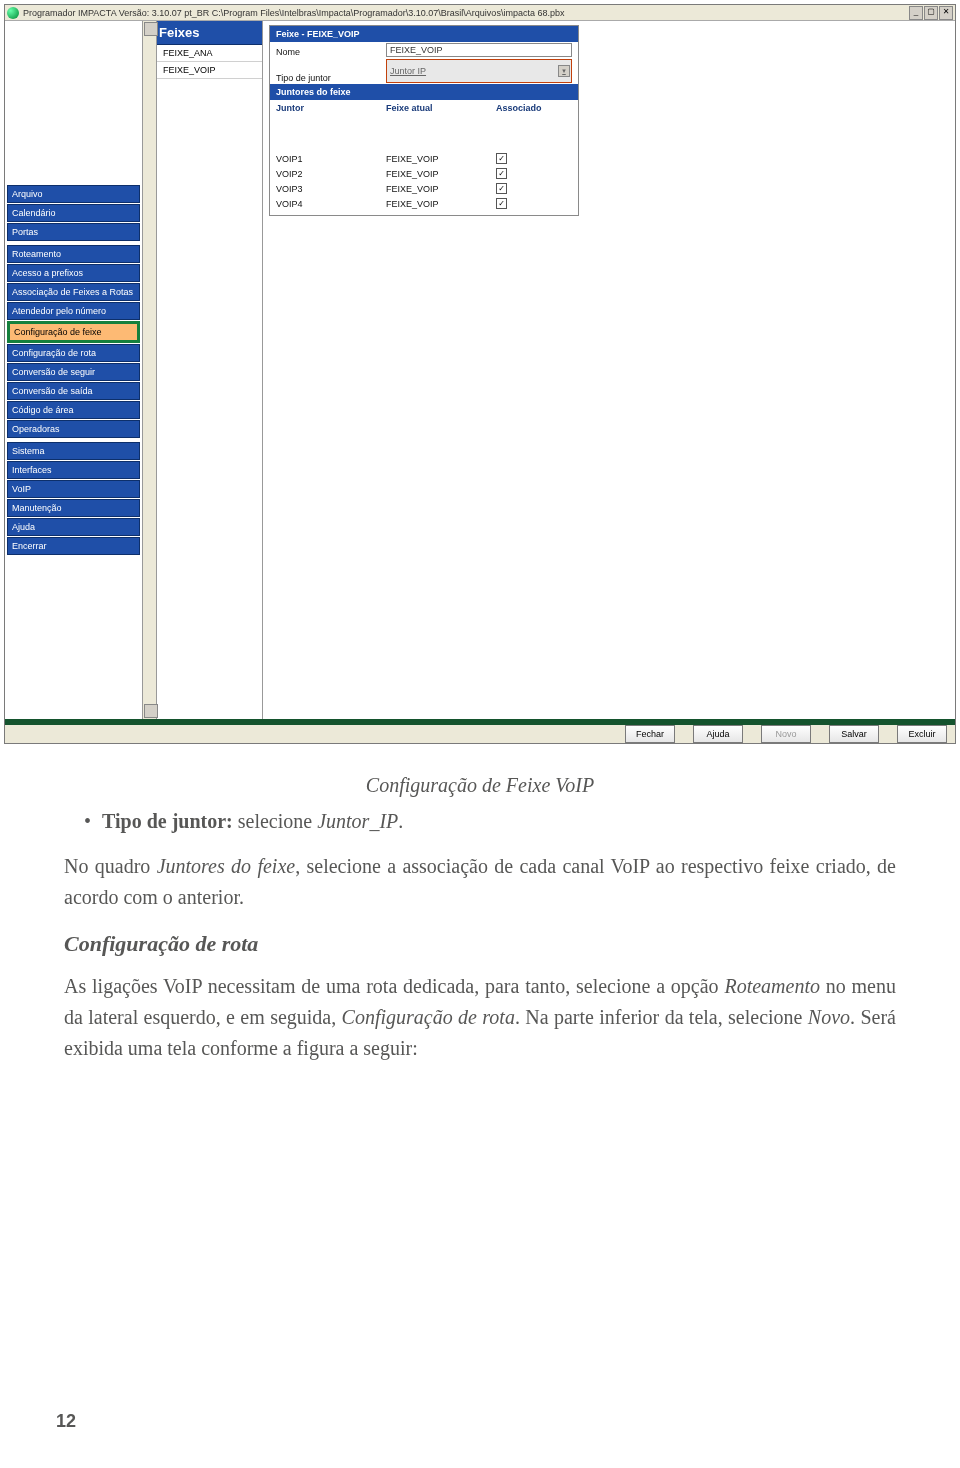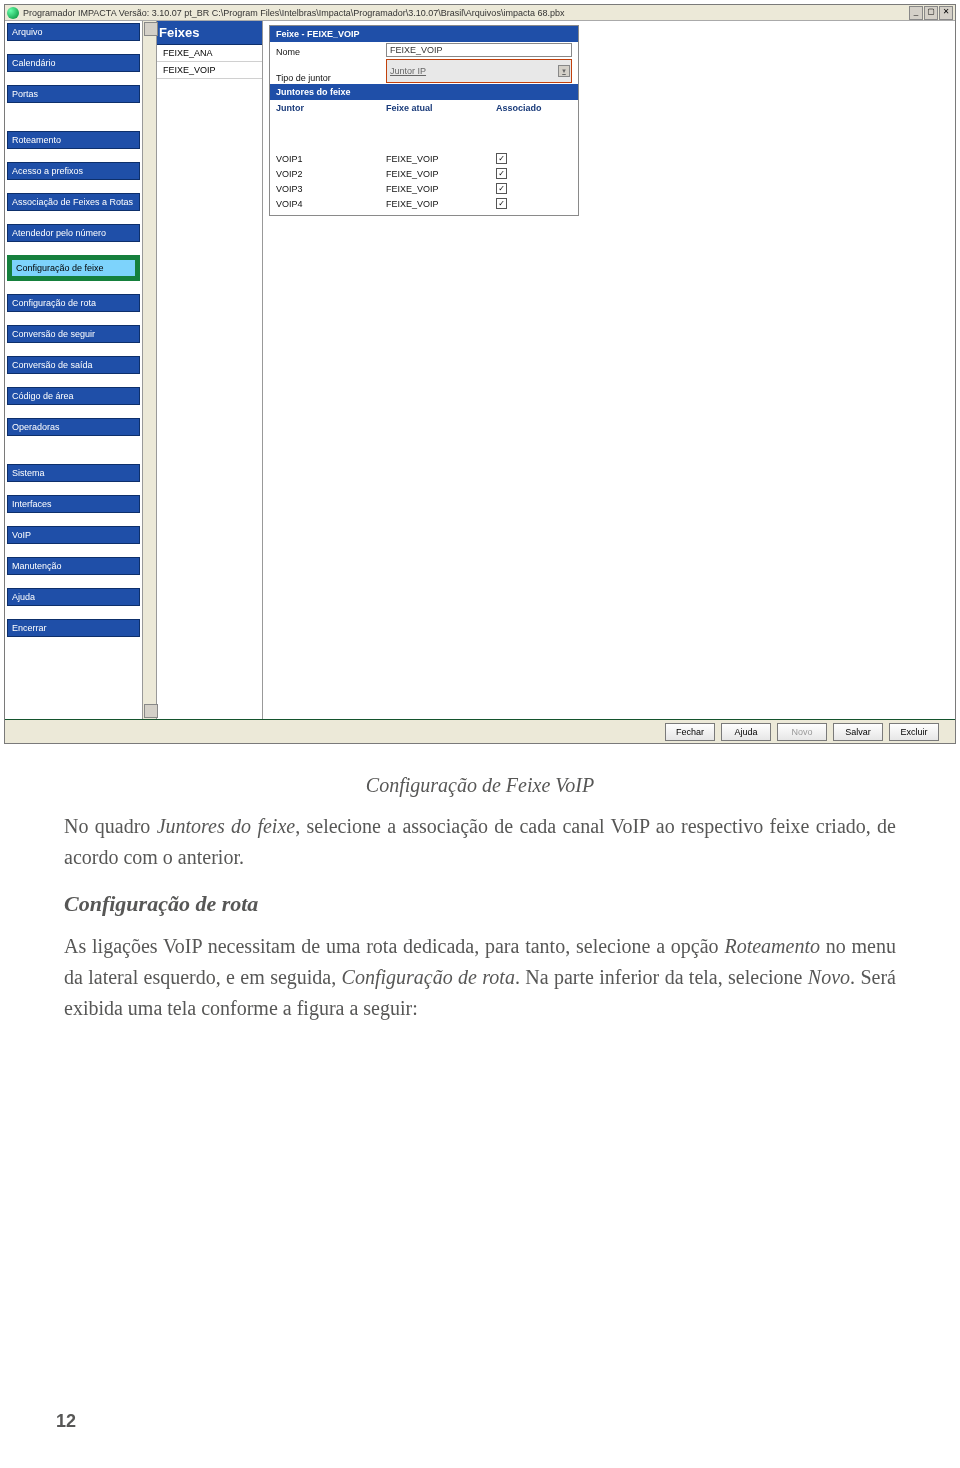--- a/index.html
+++ b/index.html
@@ -57,36 +57,37 @@
     background: #fff;
   }
   
   .left-nav {
     width: 138px;
     background: #fff;
     border-right: 1px solid #999;
     padding: 2px;
     display: flex;
     flex-direction: column;
-    gap: 13px;
+    gap: 1px;
     overflow: hidden;
+    justify-content: center;
   }
   .nav-item {
     background: #1f4fa8;
     color: #fff;
     font-size: 9px;
     padding: 3px 4px;
     border: 1px solid #0d2f6b;
     white-space: nowrap;
     overflow: hidden;
   }
   .nav-item.sel {
-    background: #7dd3fc;
+    background: #fdba74;
     color: #000;
-    border: 5px solid #15803d;
+    border: 3px solid #15803d;
   }
   .nav-sep { height: 2px; }
   .scroll-gutter {
     width: 14px;
     background: #ece9d8;
     border-right: 1px solid #999;
     position: relative;
   }
   .scroll-gutter::before, .scroll-gutter::after {
     content: "";
@@ -207,26 +208,26 @@
     font-size: 8px;
     line-height: 9px;
     text-align: center;
     color: #000;
   }
   .jt-spacer { height: 32px; }
   
   .button-bar {
     height: 24px;
     background: #ece9d8;
-    border-top: 1px solid #14532d;
+    border-top: 6px solid #14532d;
     display: flex;
     justify-content: flex-end;
     align-items: center;
-    padding: 0 16px;
-    gap: 6px;
+    padding: 0 8px;
+    gap: 18px;
   }
   .bb-btn {
     min-width: 50px;
     height: 18px;
     background: linear-gradient(#fefefe,#e6e6e6);
     border: 1px solid #7a7a7a;
     font-size: 9px;
     text-align: center;
     line-height: 16px;
     color: #000;
@@ -391,20 +392,23 @@
     <div class="bb-btn">Ajuda</div>
     <div class="bb-btn disabled">Novo</div>
     <div class="bb-btn">Salvar</div>
     <div class="bb-btn">Excluir</div>
   </div>
 </div>
 
 <div class="doc">
   <div class="caption">Configuração de Feixe VoIP</div>
   <ul class="bullet-list">
+    <li>
+      <span class="bold-label">Tipo de juntor:</span><span> selecione </span><span class="italic">Juntor_IP</span>.
+    </li>
   </ul>
   <div class="para">
     <span>No quadro </span><span class="italic">Juntores do feixe</span><span>, selecione a associação de cada canal VoIP ao respectivo feixe criado, de acordo com o anterior.</span>
   </div>
   <div class="subhead">Configuração de rota</div>
   <div class="para">
     <span>As ligações VoIP necessitam de uma rota dedicada, para tanto, selecione a opção </span><span class="italic">Roteamento</span><span> no menu da lateral esquerdo, e em seguida, </span><span class="italic">Configuração de rota</span><span>. Na parte inferior da tela, selecione </span><span class="italic">Novo</span><span>. Será exibida uma tela conforme a figura a seguir:</span>
   </div>
 </div>
 

